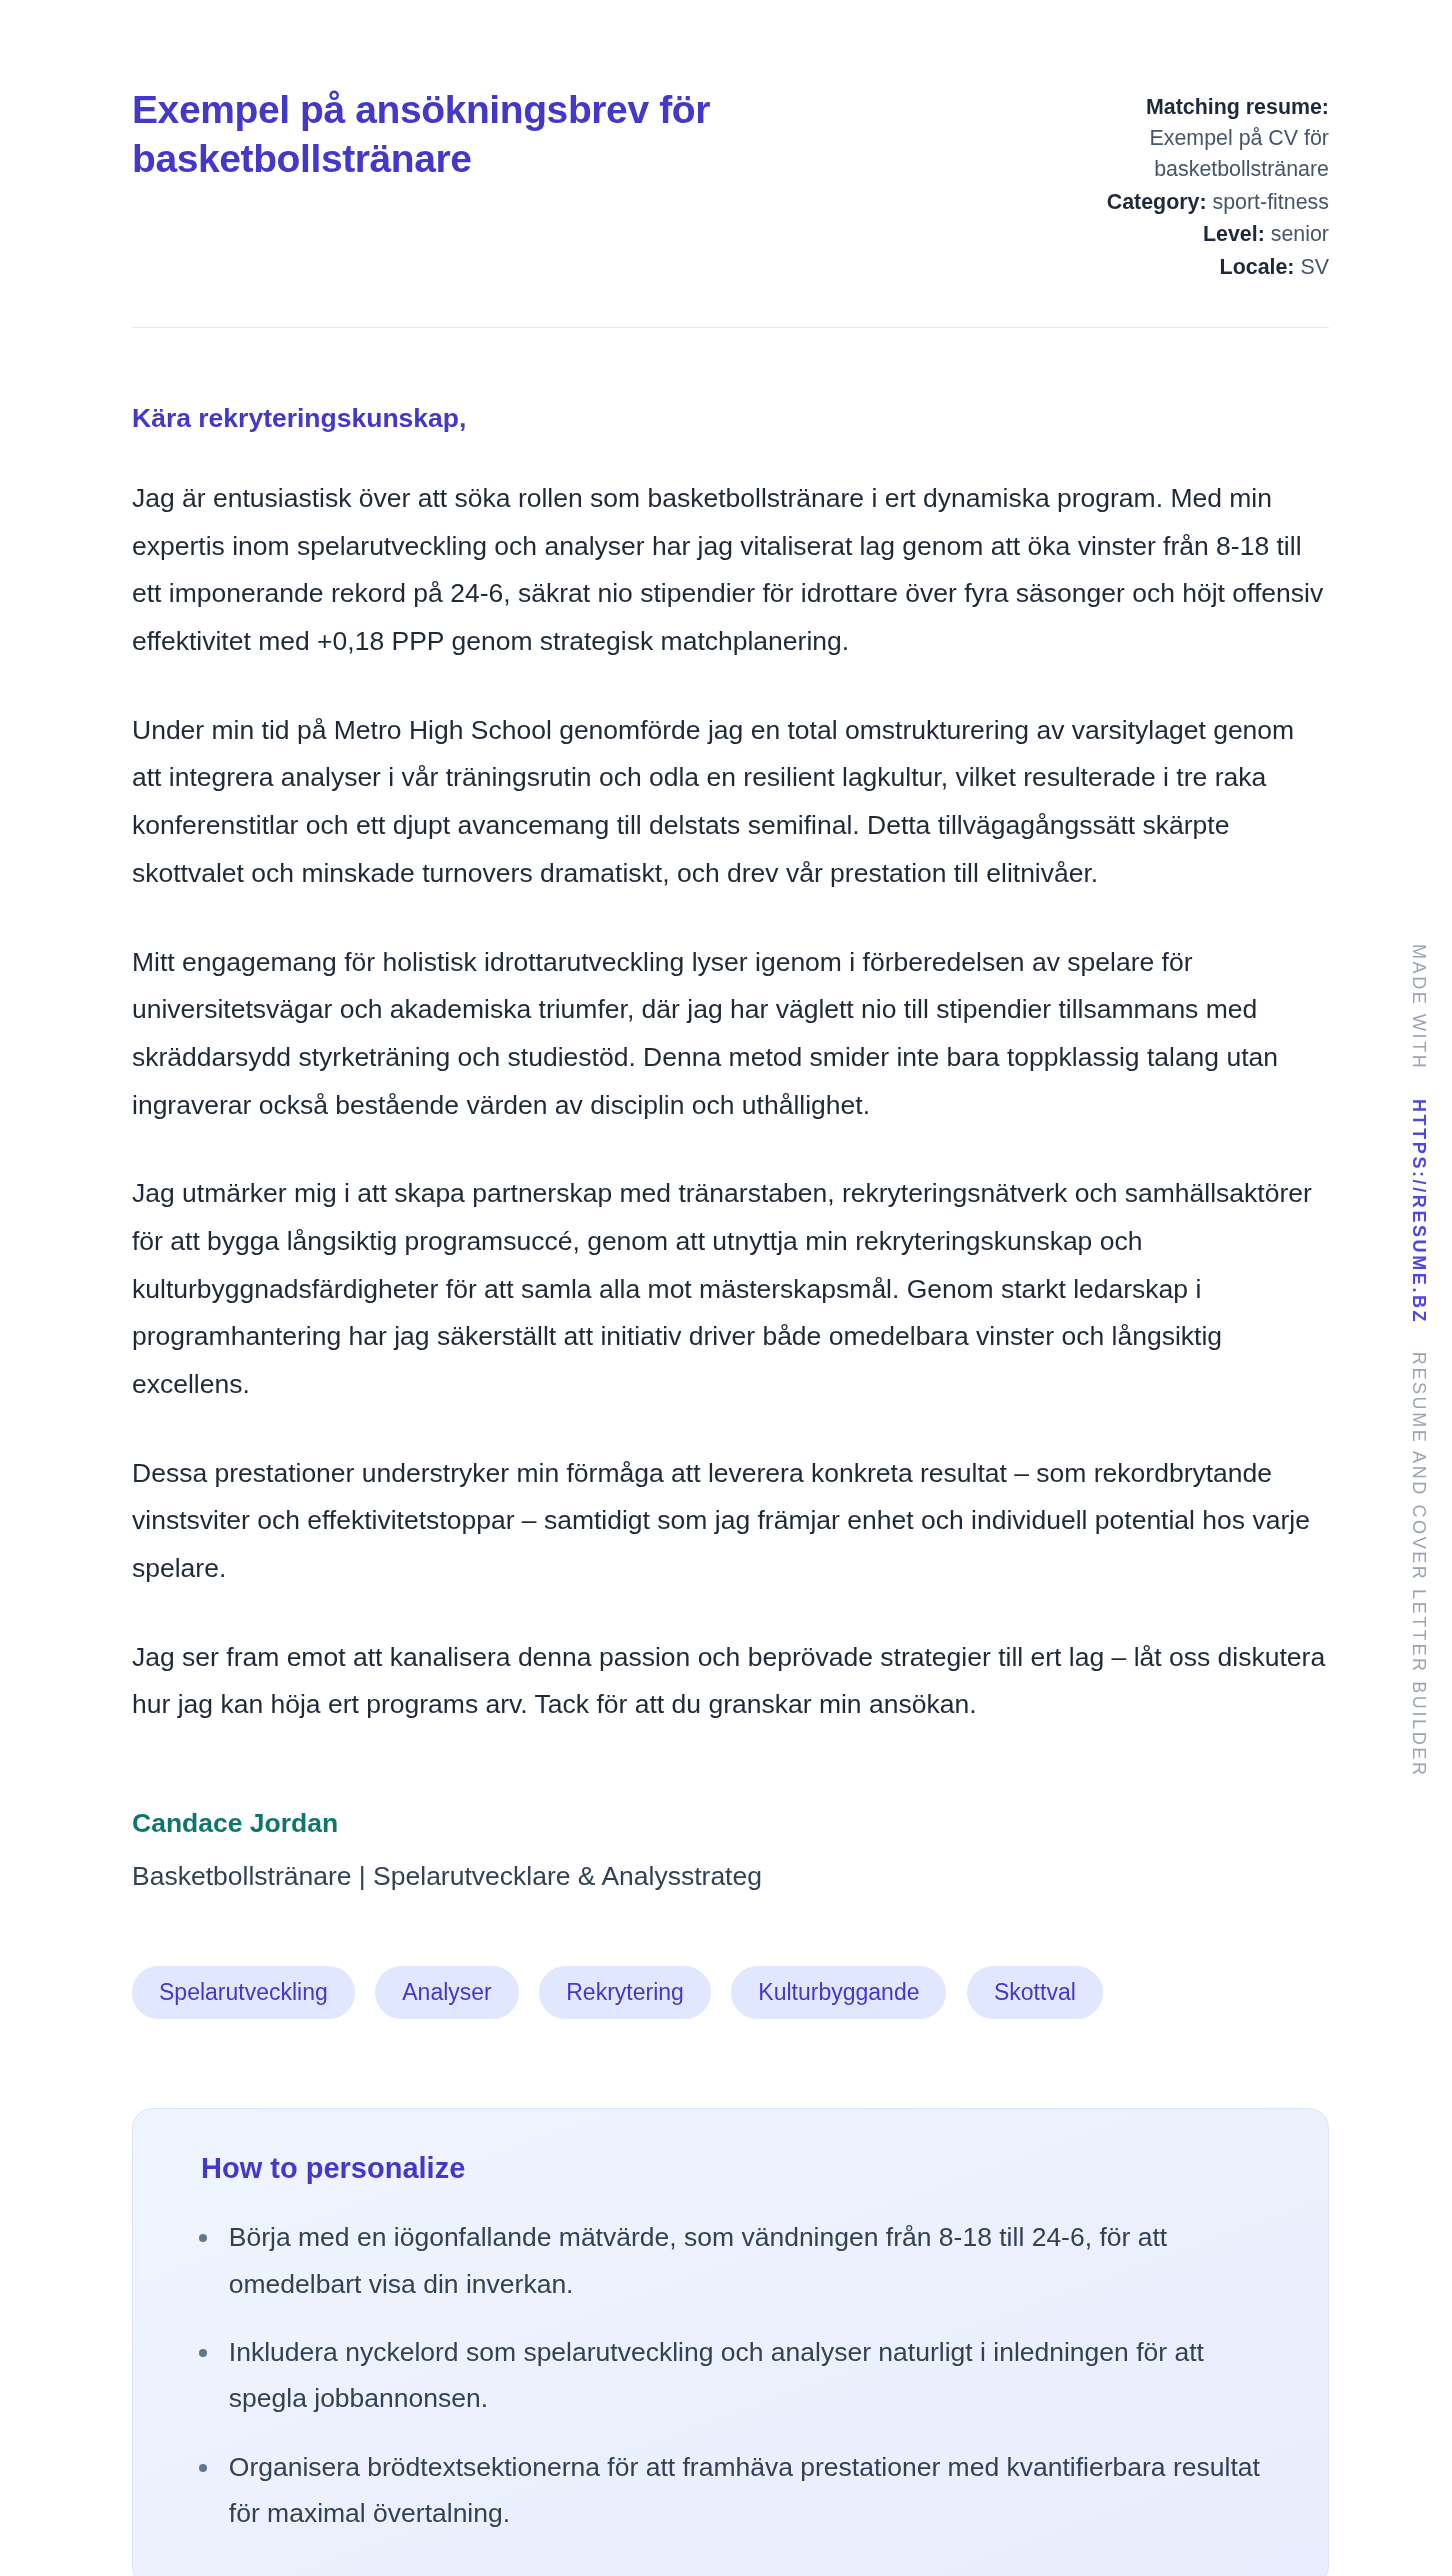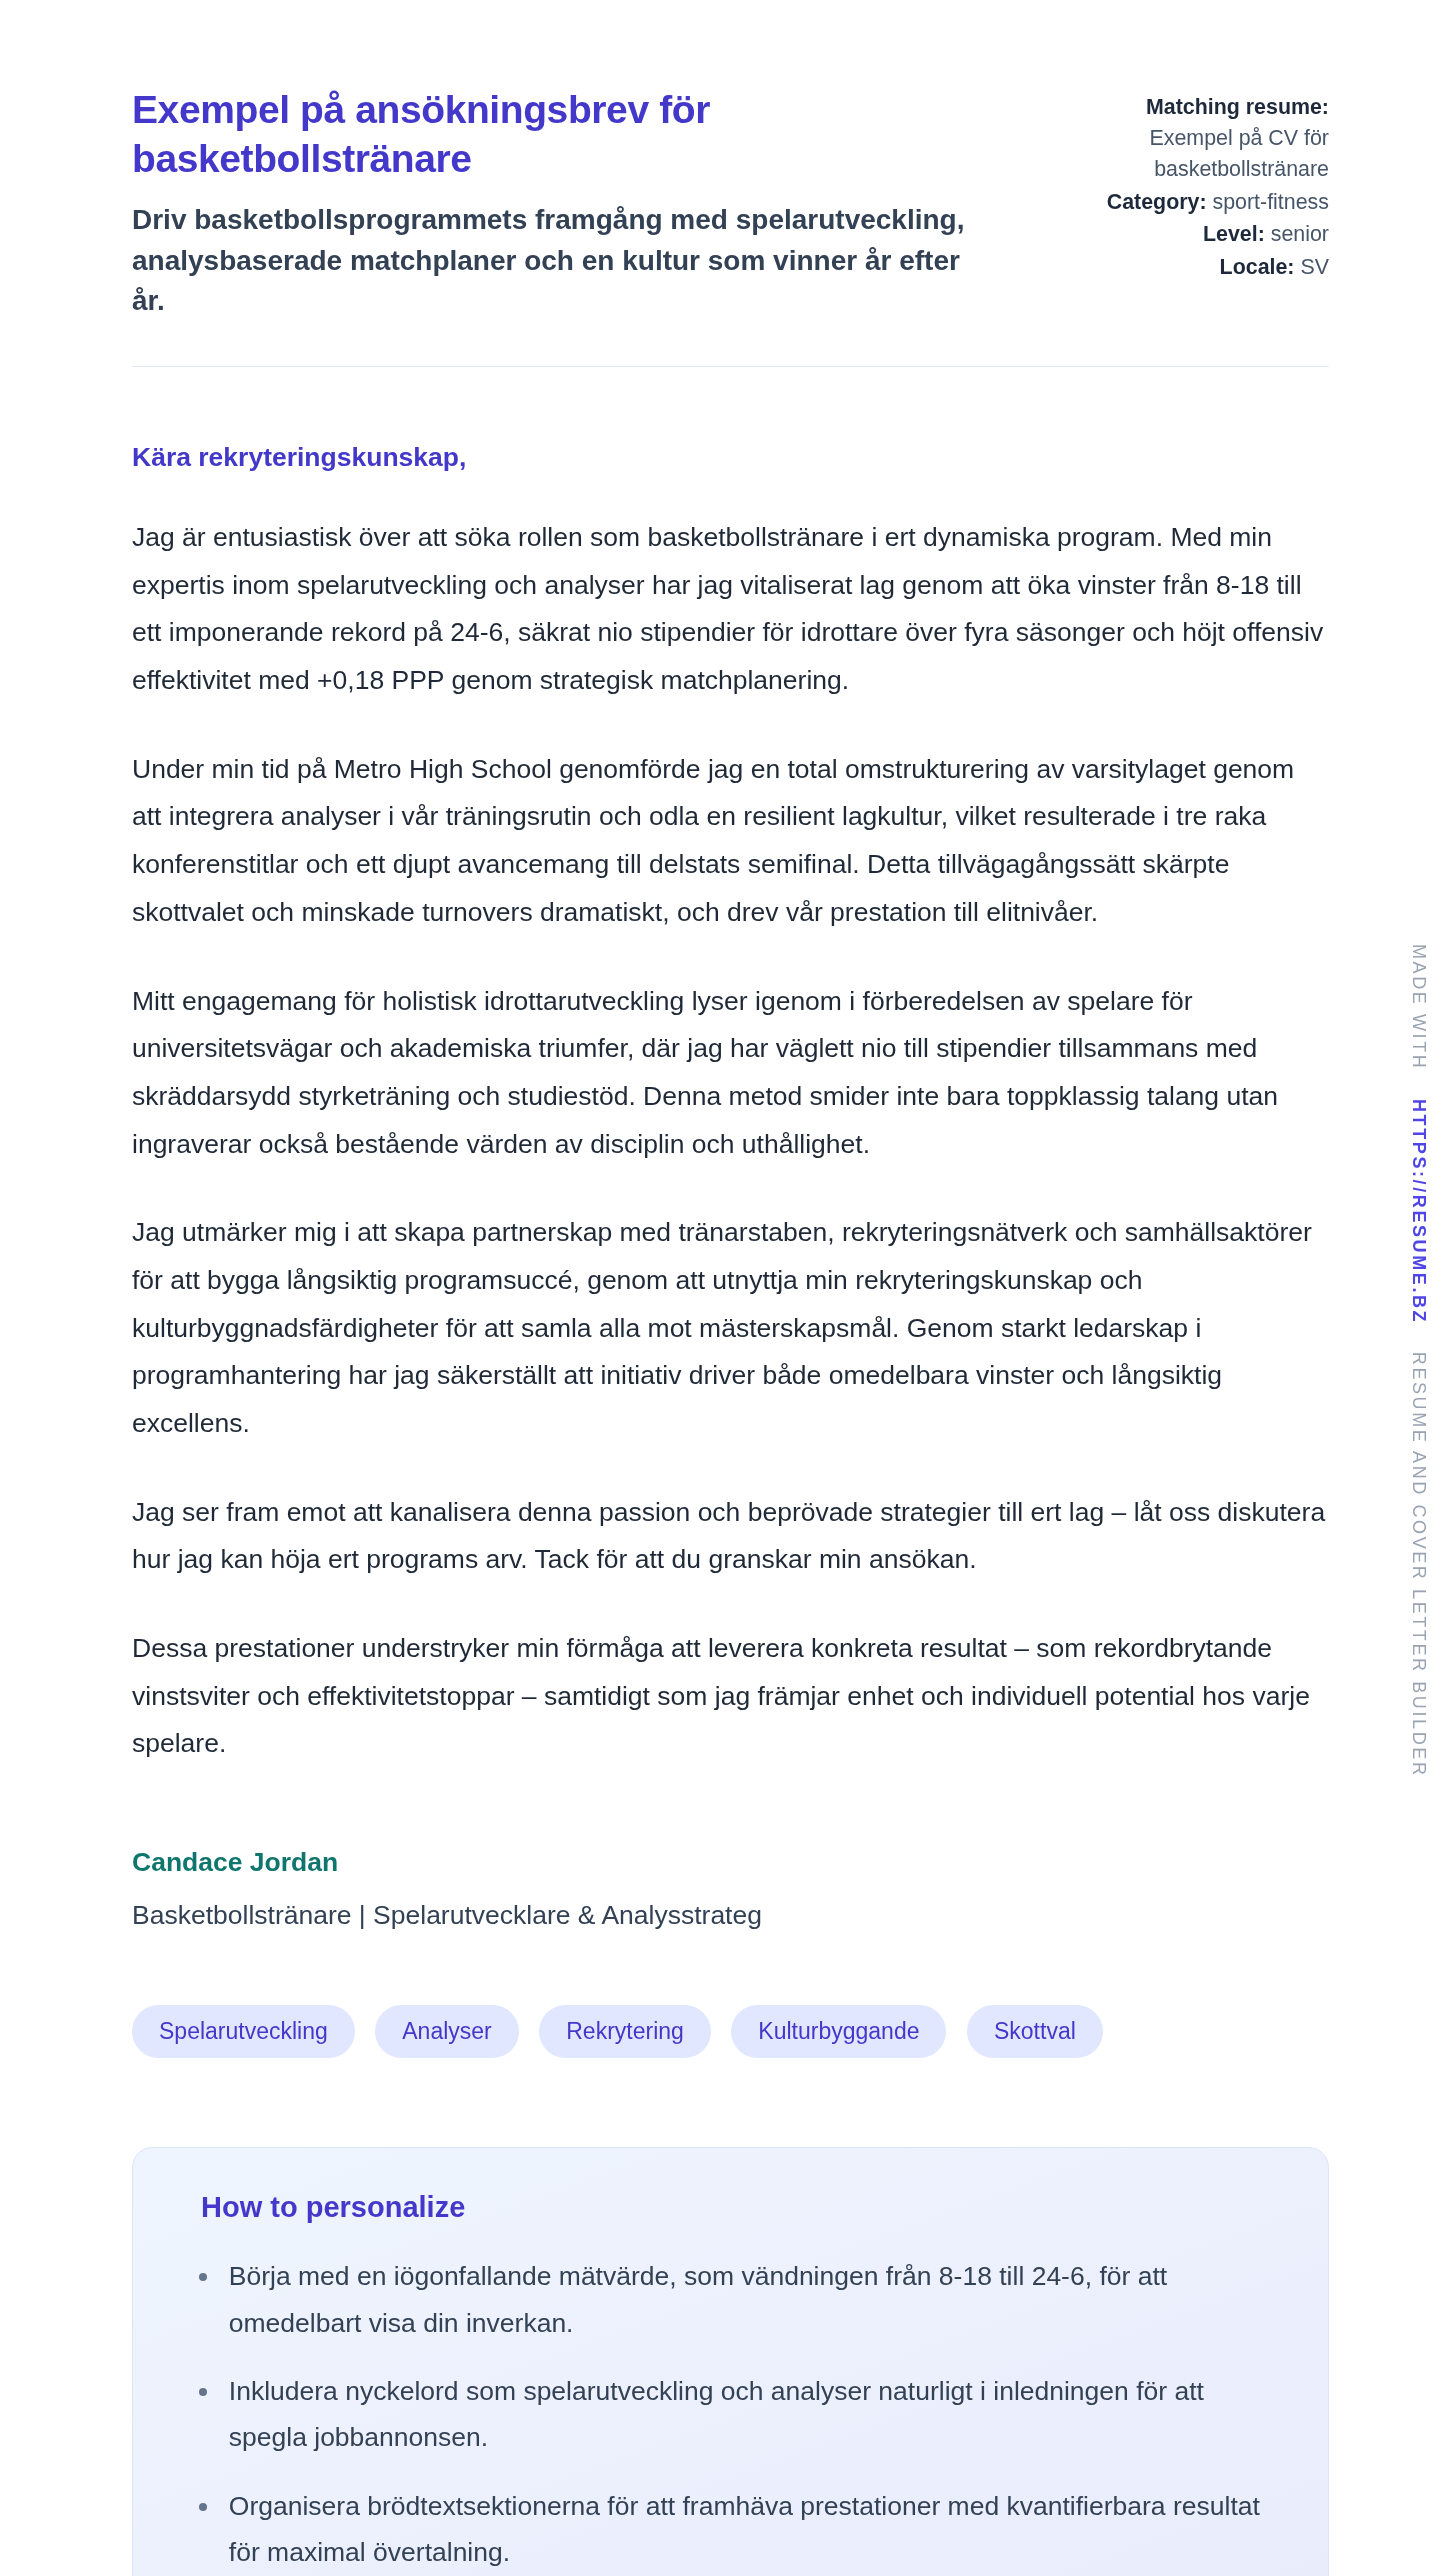--- a/index.html
+++ b/index.html
@@ -177,21 +177,20 @@
 </head>
 <body>
 
 <div class="page">
 
   <main class="container">
 
     <header class="header">
       <div class="header-left">
         <h1 class="title">Exempel på ansökningsbrev för basketbollstränare</h1>
-        <p class="subtitle">Driv basketbollsprogrammets framgång med spelarutveckling, analysbaserade matchplaner och en kultur som vinner år efter år.</p>
       </div>
 
       <aside class="meta">
         <div class="meta-block">
           <span class="meta-label">Matching resume:</span>
           <a class="meta-value">Exempel på CV för basketbollstränare</a>
         </div>
         <div class="meta-row">
           <span class="meta-label">Category:</span>
           <span class="meta-value">sport-fitness</span>
@@ -208,22 +207,22 @@
     </header>
 
     <hr class="divider">
 
     <article class="letter">
       <p class="greeting">Kära rekryteringskunskap,</p>
       <p class="body-par">Jag är entusiastisk över att söka rollen som basketbollstränare i ert dynamiska program. Med min expertis inom spelarutveckling och analyser har jag vitaliserat lag genom att öka vinster från 8-18 till ett imponerande rekord på 24-6, säkrat nio stipendier för idrottare över fyra säsonger och höjt offensiv effektivitet med +0,18 PPP genom strategisk matchplanering.</p>
       <p class="body-par">Under min tid på Metro High School genomförde jag en total omstrukturering av varsitylaget genom att integrera analyser i vår träningsrutin och odla en resilient lagkultur, vilket resulterade i tre raka konferenstitlar och ett djupt avancemang till delstats semifinal. Detta tillvägagångssätt skärpte skottvalet och minskade turnovers dramatiskt, och drev vår prestation till elitnivåer.</p>
       <p class="body-par">Mitt engagemang för holistisk idrottarutveckling lyser igenom i förberedelsen av spelare för universitetsvägar och akademiska triumfer, där jag har väglett nio till stipendier tillsammans med skräddarsydd styrketräning och studiestöd. Denna metod smider inte bara toppklassig talang utan ingraverar också bestående värden av disciplin och uthållighet.</p>
       <p class="body-par">Jag utmärker mig i att skapa partnerskap med tränarstaben, rekryteringsnätverk och samhällsaktörer för att bygga långsiktig programsuccé, genom att utnyttja min rekryteringskunskap och kulturbyggnadsfärdigheter för att samla alla mot mästerskapsmål. Genom starkt ledarskap i programhantering har jag säkerställt att initiativ driver både omedelbara vinster och långsiktig excellens.</p>
+      <p class="body-par">Dessa prestationer understryker min förmåga att leverera konkreta resultat – som rekordbrytande vinstsviter och effektivitetstoppar – samtidigt som jag främjar enhet och individuell potential hos varje spelare.</p>
       <p class="body-par">Jag ser fram emot att kanalisera denna passion och beprövade strategier till ert lag – låt oss diskutera hur jag kan höja ert programs arv. Tack för att du granskar min ansökan.</p>
-      <p class="body-par">Dessa prestationer understryker min förmåga att leverera konkreta resultat – som rekordbrytande vinstsviter och effektivitetstoppar – samtidigt som jag främjar enhet och individuell potential hos varje spelare.</p>
       <p class="signature">Candace Jordan</p>
       <p class="role">Basketbollstränare | Spelarutvecklare &amp; Analysstrateg</p>
     </article>
 
     <div class="tags">
       <span class="tag">Spelarutveckling</span>
       <span class="tag">Analyser</span>
       <span class="tag">Rekrytering</span>
       <span class="tag">Kulturbyggande</span>
       <span class="tag">Skottval</span>

